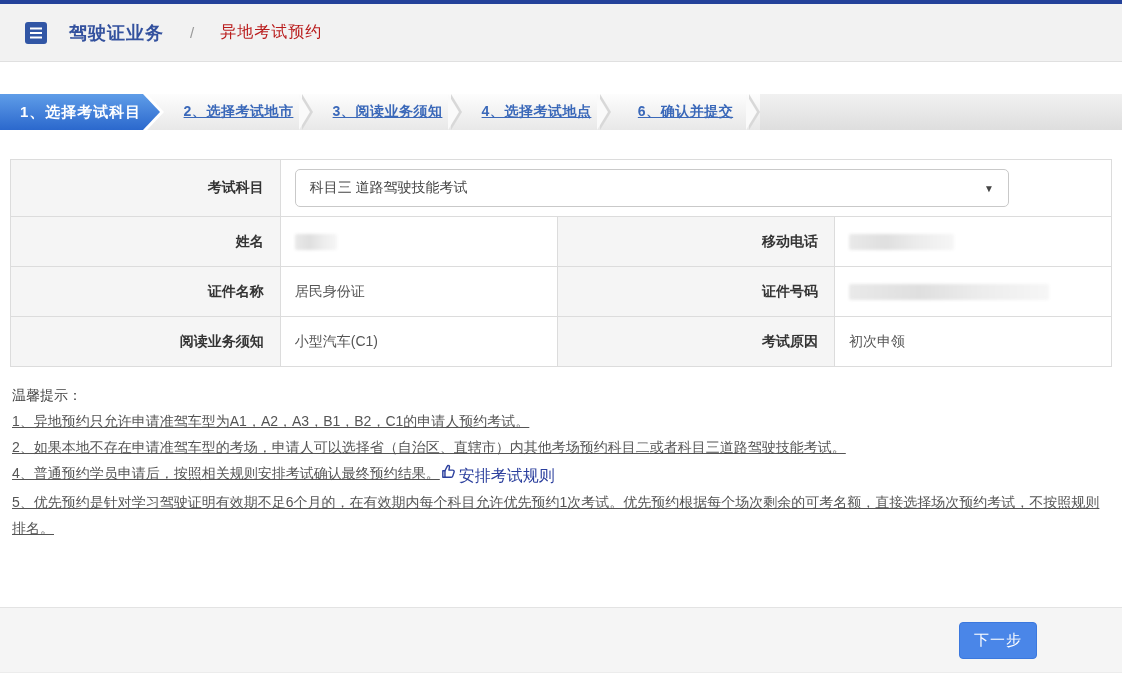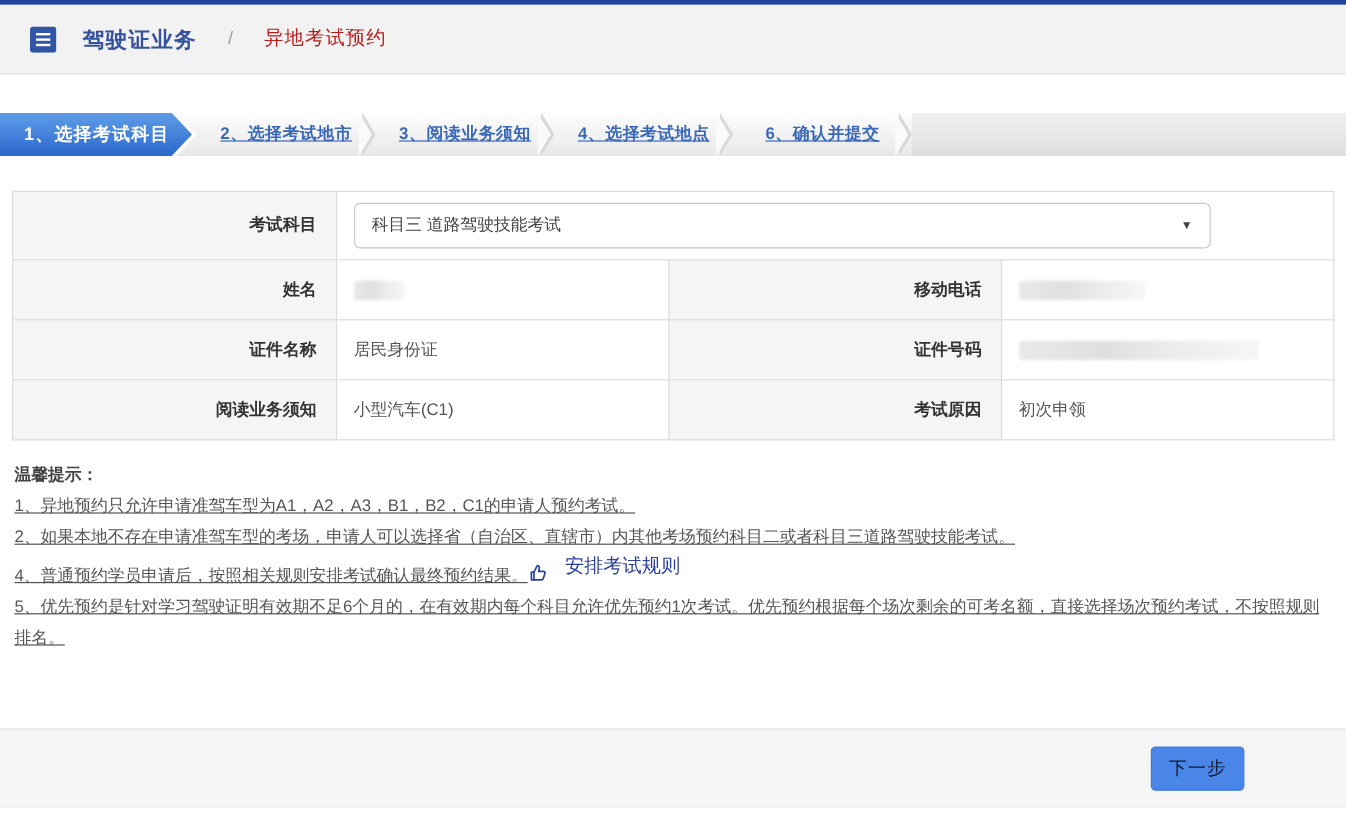--- a/index.html
+++ b/index.html
@@ -67,36 +67,36 @@
     width:87.5%; height:38px; border:1px solid #c9c9c9; border-radius:5px;
     display:flex; align-items:center; padding:0 14px; background:#fff;
     font-size:14px; color:#444; cursor:pointer;justify-content:flex-end;
   }
   .select-box .caret { margin-left:auto; color:#444; font-size:10px; }
   .blur { background:linear-gradient(90deg,#e9e9e9,#dfdfdf 35%,#ececec 65%,#f6f6f6);
     height:16px; border-radius:2px; filter:blur(1.5px); }
   .blur.idno { width:200px; } .blur.name { width:42px; } .blur.phone { width:105px; }
   
   .tips { margin:15px 12px 0 12px; font-size:14px; color:#555; }
-  .tips .tips-heading { font-weight:bold; color:#444; line-height:26px; }
+  .tips .tips-heading { font-weight:normal; color:#444; line-height:26px; }
   .tips ul { list-style:none; }
   .tips li { line-height:26px;text-decoration:underline; }
   .rule-link {
     color:#2b3f9d; font-size:16px; text-decoration:none;
-    display:inline-flex; align-items:flex-end; gap:14px; vertical-align:-2px; cursor:pointer;
+    display:inline-flex; align-items:flex-start; gap:2px; vertical-align:-2px; cursor:pointer;
   }
   
   .footer-bar {
     position:absolute; left:0; right:0; top:607px; height:66px;
     background:#f5f5f5; border-top:1px solid #e3e3e3; border-bottom:1px solid #ececec;
     display:flex; align-items:center; justify-content:flex-end; padding-right:85px;
   }
   .next-btn {
     width:78px; height:37px; background:#4a86e8; border:1px solid #3b78de;
-    border-radius:4px; color:#0f172a; font-size:15px; cursor:pointer;
+    border-radius:4px; color:#ffffff; font-size:15px; cursor:pointer;
     font-family:inherit; letter-spacing:1px;
   }
 </style>
 </head>
 <body>
 
 <div class="topline"></div>
 
 <div class="header">
   <span class="list-icon">

